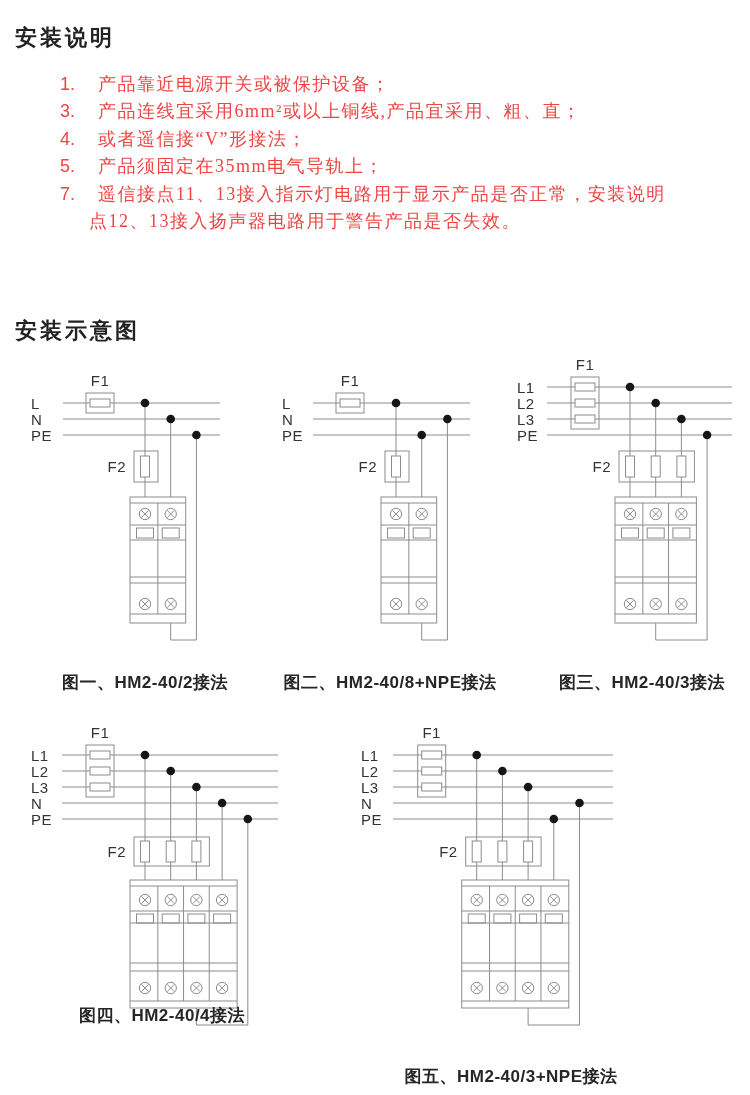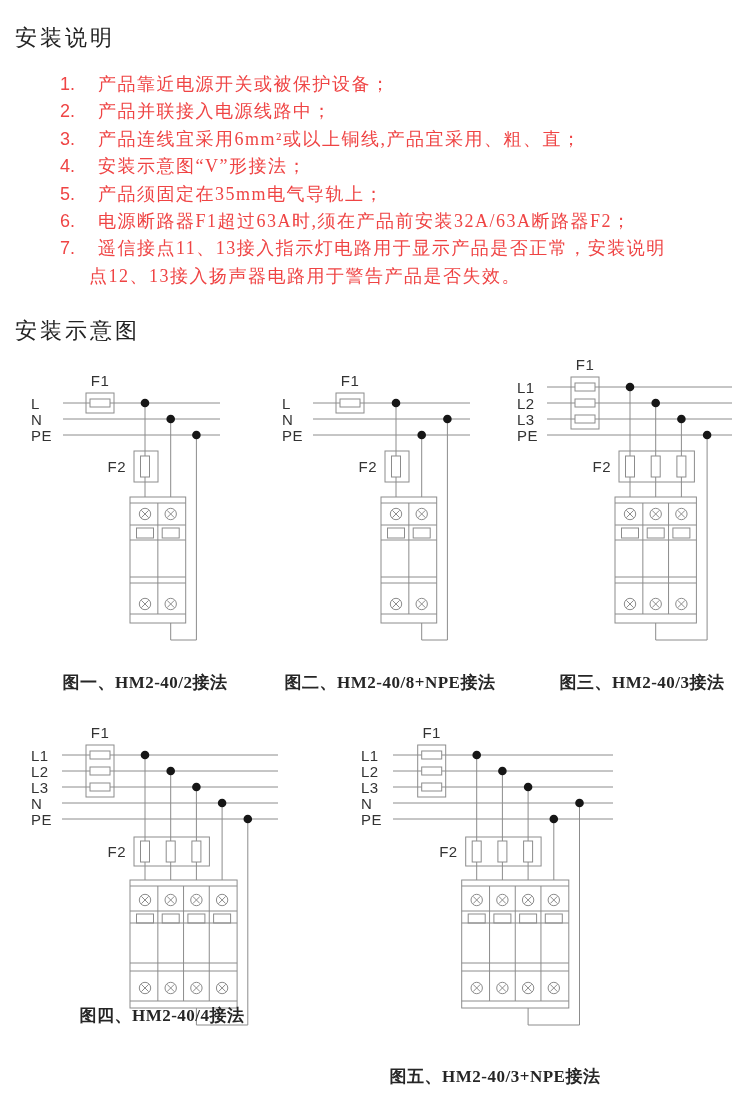--- a/index.html
+++ b/index.html
@@ -1,18 +1,18 @@
 <!DOCTYPE html>
 <html><head>
 <meta charset="utf-8">
 <style>
   html,body{margin:0;padding:0;background:#fff;}
   body{width:750px;height:1095px;position:relative;overflow:hidden;
        font-family:"Liberation Sans",sans-serif;}
-  .t1{position:absolute;left:15px;font-size:22px;font-weight:normal;color:#222;
+  .t1{position:absolute;left:15px;font-size:22px;font-weight:bold;color:#222;
       letter-spacing:3px;line-height:1.1;white-space:nowrap;
       font-family:"Liberation Sans",sans-serif;}
   #instructions{position:absolute;left:60px;top:71px;width:670px;
       font-size:18px;line-height:27.4px;color:#ef4444;
       font-family:"Liberation Serif","DejaVu Serif",serif;}
   .inst{white-space:nowrap;}
   .inst .num{display:inline-block;width:38px;letter-spacing:0;
       font-family:"Liberation Sans",sans-serif;}
   .inst .txt{letter-spacing:1.5px;}
   .inst .cont{padding-left:29px;letter-spacing:1.5px;white-space:nowrap;}
@@ -20,34 +20,32 @@
   .ln{stroke:#8c8c8c;stroke-width:1;fill:none;}
   .box{stroke:#8c8c8c;stroke-width:1;fill:none;}
   .fuse{stroke:#8c8c8c;stroke-width:1;fill:#fff;}
   .dev{stroke:#8c8c8c;stroke-width:1;fill:#fff;}
   .scr{stroke:#8c8c8c;stroke-width:1;fill:none;}
   .dot{fill:#161616;stroke:none;}
   .lbl{font-family:"Liberation Sans",sans-serif;font-size:15px;fill:#333;
       letter-spacing:0.5px;}
   .cap{position:absolute;transform:translateX(-50%);font-size:17px;
       font-weight:bold;color:#262626;white-space:nowrap;letter-spacing:0.5px;
-      font-family:Liberation Serif, serif;}
+      font-family:Liberation Sans, sans-serif;}
 </style>
 </head>
 <body>
 
 <div class="t1" style="top:26px">安装说明</div>
 
 <div id="instructions">
     <div class="inst"><span class="num">1.</span><span class="txt">产品靠近电源开关或被保护设备；</span></div>
-    <div class="inst"><span class="num">2.</span><span class="txt">产品并联接入电源线路中；</span></div>
     <div class="inst"><span class="num">3.</span><span class="txt">产品连线宜采用6mm²或以上铜线,产品宜采用、粗、直；</span></div>
-    <div class="inst"><span class="num">4.</span><span class="txt">安装示意图“V”形接法；</span></div>
+    <div class="inst"><span class="num">4.</span><span class="txt">或者遥信接“V”形接法；</span></div>
     <div class="inst"><span class="num">5.</span><span class="txt">产品须固定在35mm电气导轨上；</span></div>
-    <div class="inst"><span class="num">6.</span><span class="txt">电源断路器F1超过63A时,须在产品前安装32A/63A断路器F2；</span></div>
     <div class="inst"><span class="num">7.</span><span class="txt">遥信接点11、13接入指示灯电路用于显示产品是否正常，安装说明</span><div class="cont">点12、13接入扬声器电路用于警告产品是否失效。</div></div>
   </div>
 
 <div class="t1" style="top:319px">安装示意图</div>
 
 <svg id="diagram-svg" width="750" height="1095" viewBox="0 0 750 1095">
     <g>
       <line x1="63" y1="403" x2="220" y2="403" class="ln"></line>
       <text x="31" y="408.5" class="lbl">L</text>
       <line x1="63" y1="419" x2="220" y2="419" class="ln"></line>
@@ -348,13 +346,13 @@
       <circle cx="528.1" cy="787" r="4.3" class="dot"></circle>
       <circle cx="553.8" cy="819" r="4.3" class="dot"></circle>
       <circle cx="579.5" cy="803" r="4.3" class="dot"></circle>
     </g>
   </svg>
 
 <div class="cap" style="left:145px;top:671px">图一、HM2-40/2接法</div>
 <div class="cap" style="left:390px;top:671px">图二、HM2-40/8+NPE接法</div>
 <div class="cap" style="left:642px;top:671px">图三、HM2-40/3接法</div>
 <div class="cap" style="left:162px;top:1004px">图四、HM2-40/4接法</div>
-<div class="cap" style="left:495px;top:1065px">图五、HM2-40/3+NPE接法</div>
+<div class="cap" style="left:511px;top:1065px">图五、HM2-40/3+NPE接法</div>
 
 </body></html>

